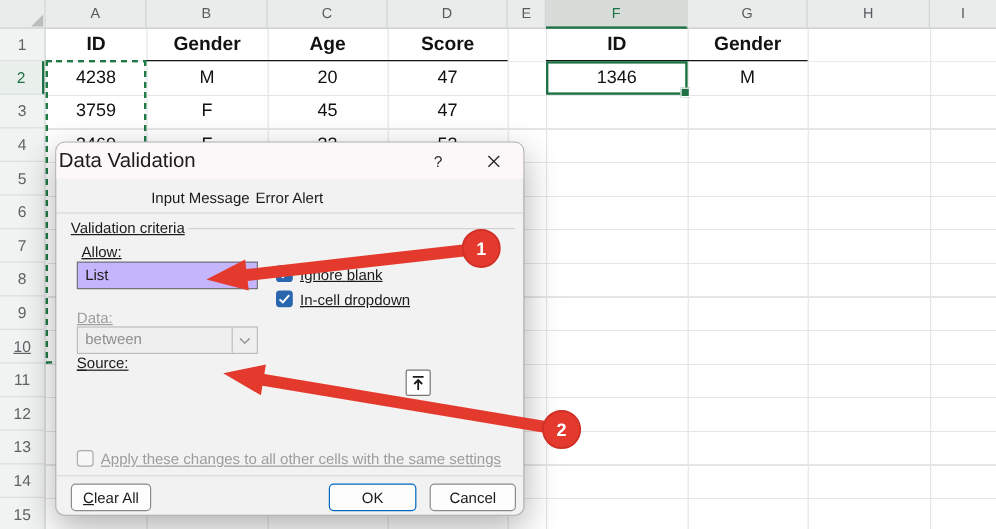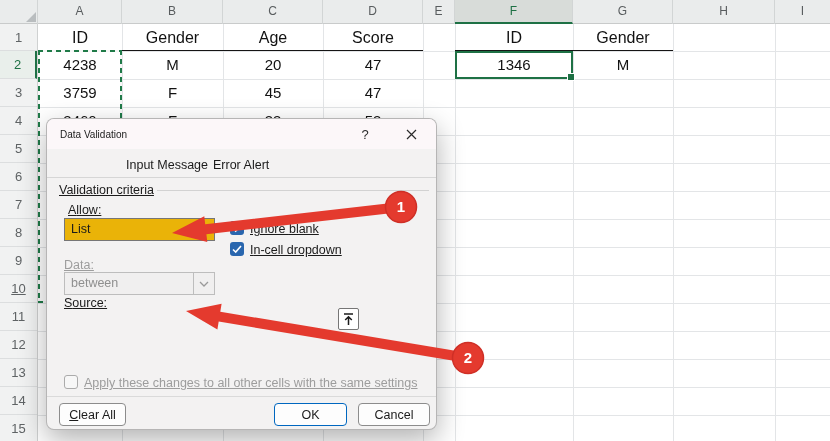--- a/index.html
+++ b/index.html
@@ -23,59 +23,59 @@
   
   #hlines { left:38px; top:51px; width:792px; height:390px; z-index:1;
     background:repeating-linear-gradient(180deg,#e3e5e7 0 1px,transparent 1px 28px); }
   .vline { top:24px; width:1px; height:417px; background:#e3e5e7; z-index:1; }
 
   
   .blackline { top:49.5px; height:1.6px; background:#151515; z-index:3; }
 
   
   .cell { position:absolute; height:28px; line-height:28px; text-align:center; font-size:15px; color:#121212; z-index:2; }
-  .hdrcell { font-weight:400; font-size:16px; }
+  .hdrcell { font-weight:700; font-size:16px; }
   .cA{left:38px;width:84px}.cB{left:122px;width:101px}.cC{left:223px;width:100px}
   .cD{left:323px;width:100px}.cF{left:455px;width:118px}.cG{left:573px;width:100px}
   .r1{top:24px;height:27px;line-height:27px}.r2{top:51px}.r3{top:79px}.r4{top:107px}
 
   
   .ant { z-index:4; }
   .ant.h { height:2px; background:repeating-linear-gradient(90deg,#1f7a48 0 5px,#f7f7f7 5px 9px); }
   .ant.v { width:2px; background:repeating-linear-gradient(180deg,#1f7a48 0 5px,#f7f7f7 5px 9px); }
   #sel-f2 { left:455px; top:51px; width:118px; height:28px; border:2px solid #1e7145; z-index:4; }
   #sel-f2::after { content:""; position:absolute; right:-4px; bottom:-4px; width:6px; height:6px;
                    background:#1e7145; border:1px solid #fff; }
 
   
   #dialog { left:46px; top:118px; width:391px; height:312px; background:#f3f2f2;
     border:1px solid rgba(0,0,0,.25); border-radius:8px; box-shadow:0 10px 28px rgba(0,0,0,.3);
     z-index:10; font-size:12.5px; color:#1b1b1b; }
   #titlebar { left:0; top:0; width:100%; height:30px; background:#fcf7f9; border-radius:7px 7px 0 0;
     display:flex; align-items:center; }
-  #titlebar .title { margin-left:13px; font-size:10px; }
+  #titlebar .title { margin-left:2px; font-size:17px; }
   .titlebtn { position:absolute; top:6px; width:18px; height:18px; display:flex; align-items:center;
     justify-content:center; color:#2b2b2b; font-size:13px; cursor:default; }
   #helpbtn { right:62px; }
   #closebtn { right:16px; }
 
   
   #tabline { left:0; top:58px; width:100%; height:1px; background:#d6d6d6; }
   .tab { position:absolute; top:35px; height:23px; line-height:23px; padding:0 10px; color:#1b1b1b; }
   .tab.active { top:32px; height:27px; line-height:26px; background:#faf9f9;
     border:1px solid #d6d6d6; border-bottom:none; z-index:2; }
 
   .grouplbl { left:12px; top:64px; }
   #groupline { left:110px; top:71px; width:272px; height:1px; background:#d2d2d2; }
 
   .lbl { position:absolute;text-decoration:underline; }
   .dim { color:#9d9d9d; }
   .accel { text-decoration:underline; }
 
-  .combo { position:absolute; width:151px; height:23px; background:#eab308; border:1px solid #767676;
+  .combo { position:absolute; width:151px; height:23px; background:#c4b5fd; border:1px solid #767676;
     line-height:21px; padding-left:6px; }
   .combo .dd { position:absolute; right:0; top:0; width:21px; height:21px; display:flex;
     align-items:center; justify-content:center; }
   .combo.disabled { background:#f0efef; border-color:#bdbdbd; color:#8f8f8f; }
   .combo.disabled .dd { border-left:1px solid #bdbdbd; }
 
   .cb { position:absolute; width:14px; height:14px; border-radius:3px; }
   .cb.on { background:#2966ae; display:flex; align-items:center; justify-content:center; }
   .cb.off { background:#f7f7f7; border:1px solid #ababab; }
 

